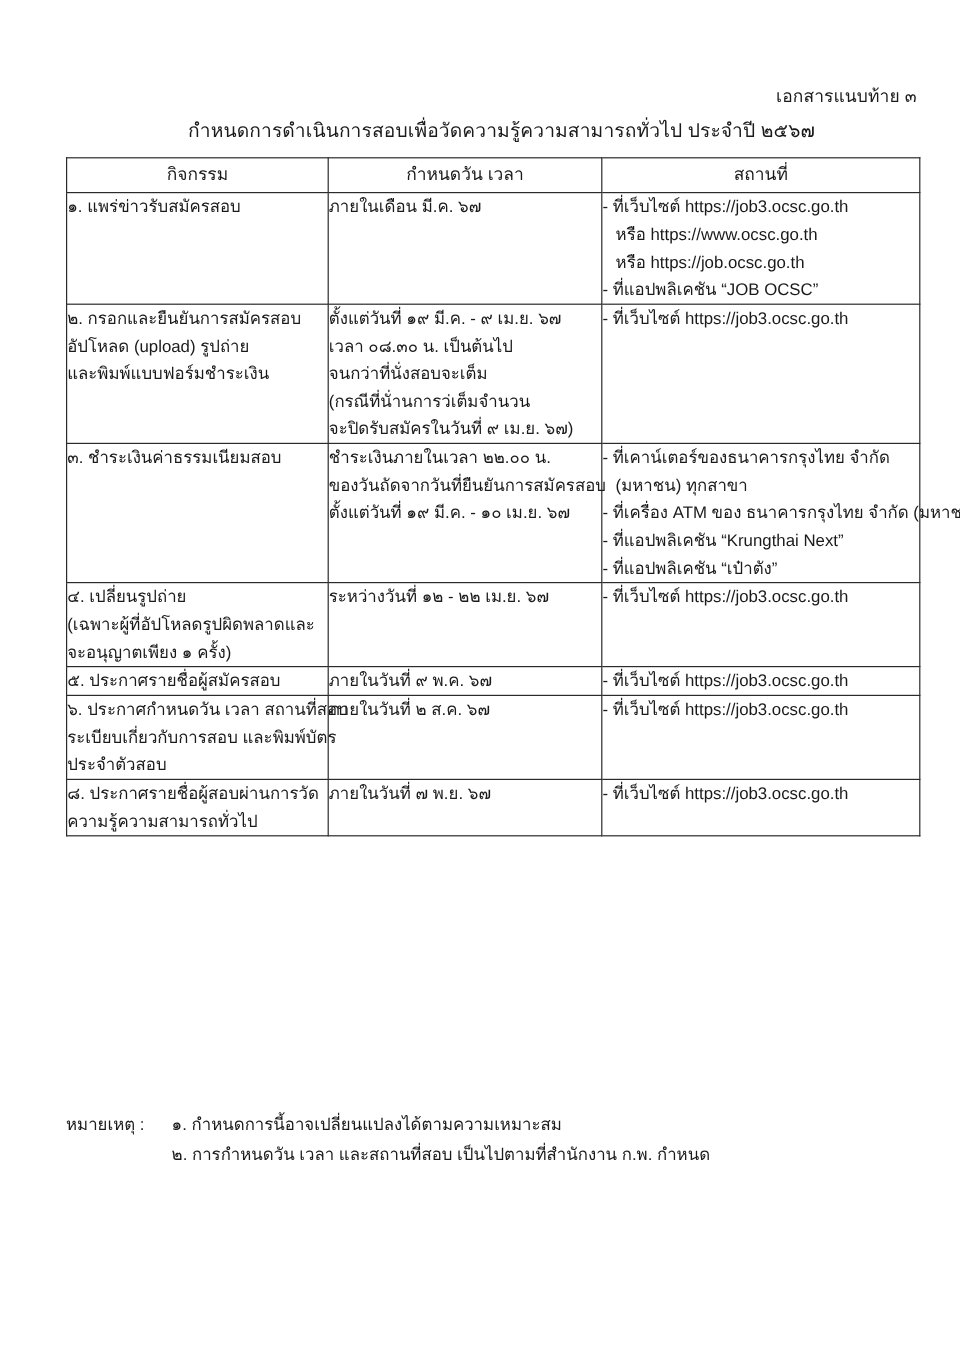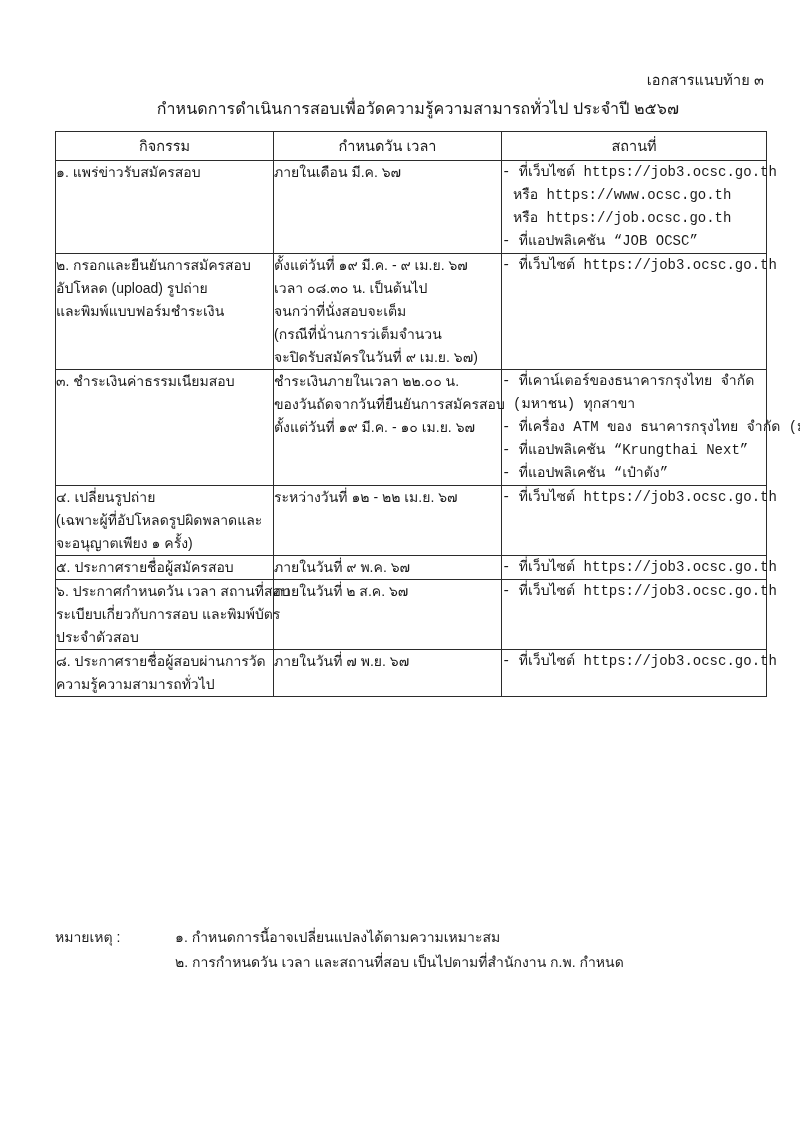--- a/index.html
+++ b/index.html
@@ -74,37 +74,35 @@
   }
   td.date {
     padding: 7px 6px;
     font-size: 14px;
     line-height: 23px;
   }
   td.place {
     padding: 7px 6px 7px 8px;
     font-size: 14px;
     line-height: 23px;
-    font-family: Liberation Mono, monospace;
   }
   .ln { display: block; white-space: nowrap; }
   .ln.indent { padding-left: 11px; }
 
   .notes {
     position: absolute;
     top: 925px;
     left: 55px;
     width: 720px;
     font-size: 14px;
     line-height: 25px;
   }
   .notes-row {
     display: flex;
     align-items: flex-start;
-    gap: 32px;
   }
   .notes-label {
     width: 88px;
     flex: 0 0 88px;
     white-space: nowrap;
   }
   .notes-list { flex: 1 1 auto; }
   .note-line { display: block; white-space: nowrap; }
 </style>
 </head>

